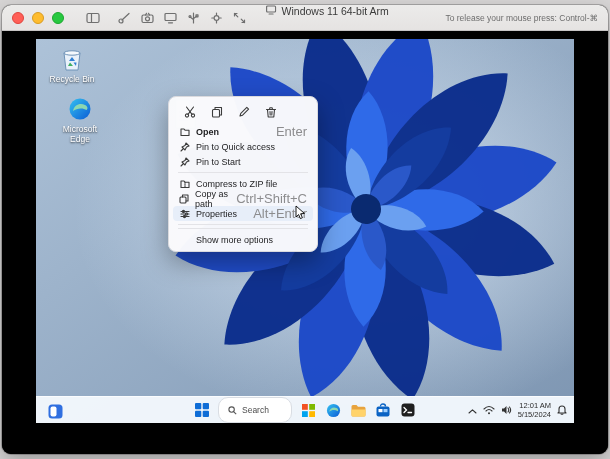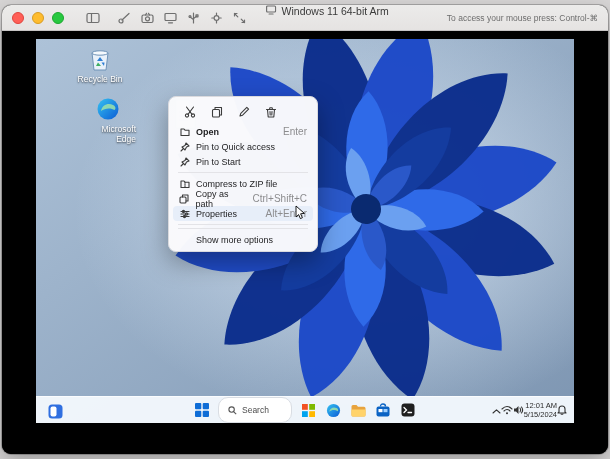--- a/index.html
+++ b/index.html
@@ -29,47 +29,47 @@
 
   
   .vm-area { position:absolute; top:26px; left:0; right:0; bottom:0; background:#000;
              border-radius:0 0 9px 9px; overflow:hidden; }
   .screen { position:absolute; left:34px; top:8px; width:538px; height:384px;
             background:#8fa7c0; overflow:hidden; }
   .wallpaper { position:absolute; inset:0; width:100%; height:100%; }
 
   
   .dicon { position:absolute; width:56px; display:flex; flex-direction:column; align-items:center; gap:2px;
-           color:#fff; font-size:8.5px; text-align:right; text-shadow:0 1px 2px rgba(0,0,0,.75); line-height:1.15;margin-left:28px; }
+           color:#fff; font-size:8.5px; text-align:center; text-shadow:0 1px 2px rgba(0,0,0,.75); line-height:1.15; }
   .dicon .img { width:28px; height:28px; display:flex; align-items:center; justify-content:center; }
   .file-ic { position:absolute; left:136px; top:60px; width:26px; height:30px; z-index:1; }
 
   
   .ctx { position:absolute; left:132px; top:57px; width:150px; z-index:5;
          background:rgba(250,250,252,.98); border:1px solid #dadade; border-radius:8px;
          box-shadow:0 10px 26px rgba(0,0,0,.34); padding:4px; }
   .qa { display:flex; align-items:center; gap:13px; padding:4px 10px 5px 10px; }
   .qa .qbtn { width:14px; height:14px; display:flex; align-items:center; justify-content:center; border-radius:3px; }
   .qa svg { width:12px; height:12px; stroke:#3c3c3c; fill:none; stroke-width:1.1; stroke-linecap:round; stroke-linejoin:round; }
   .mi { display:flex; align-items:center; height:15px; padding:0 6px; border-radius:4px; gap:6px;
         font-size:9px; color:#1d1d1f; }
   .mi.hl { background:#e7eef9; }
   .mi .ic { width:11px; height:11px; display:flex; align-items:center; justify-content:center; }
   .mi .ic svg { width:10px; height:10px; stroke:#3c3c3c; fill:none; stroke-width:1.1; stroke-linecap:round; stroke-linejoin:round; }
   .mi .lab.bold { font-weight:700; }
-  .mi .sc { margin-left:auto; font-size:10px; color:#8c8c8e; }
+  .mi .sc { margin-left:auto; font-size:13px; color:#8c8c8e; }
   .sep { height:1px; background:#e3e3e7; margin:3px 5px; }
 
   
   .taskbar { position:absolute; left:0; right:0; bottom:0; height:27px;
              background:rgba(242,247,252,.97); border-top:0.5px solid rgba(255,255,255,.7); z-index:4; }
   .tb-left { position:absolute; left:10px; top:5px; }
   .tb-center { position:absolute; left:50%; top:0; height:100%; transform:translateX(-50%);
                display:flex; align-items:center; gap:7px; }
-  .tb-right { position:absolute; right:7px; top:0; height:100%; display:flex; align-items:center; }
+  .tb-right { position:absolute; right:7px; top:0; height:100%; display:flex; align-items:center; gap:6px; }
   .tb-btn { width:18px; height:18px; display:flex; align-items:center; justify-content:center; border-radius:4px; }
   .search-pill { display:flex; align-items:center; gap:5px; height:18px; padding:12px 9px; width:74px;
                  background:#fff; border:1px solid #d9dde3; border-radius:10px; font-size:8.5px; color:#4c4c4c; }
   .tray-ic svg { stroke:#333; fill:none; stroke-width:1.1; stroke-linecap:round; stroke-linejoin:round; }
   .clock { font-size:7.5px; color:#2b2b2b; text-align:right; line-height:1.25; }
 
   .cursor { position:absolute; left:259px; top:166px; z-index:9; }
 </style>
 </head>
 <body>
@@ -138,21 +138,21 @@
     </div>
     <div class="title-wrap">
       <span class="ticon">
         <svg width="11" height="10" viewBox="0 0 11 10">
             <rect x="1" y="1" width="9" height="6" rx="1"></rect>
             <line x1="3.5" y1="9" x2="7.5" y2="9"></line>
           </svg>
       </span>
       <span>Windows 11 64-bit Arm</span>
     </div>
-    <div class="release-hint">To access your mouse press: Control-⌘</div>
+    <div class="release-hint">To release your mouse press: Control-⌘</div>
   </div>
 
   <div class="vm-area">
     <div class="screen">
 
       <svg class="wallpaper" viewBox="0 0 538 384" preserveAspectRatio="none">
         <defs>
           <linearGradient id="bgg" x1="0" y1="0" x2="1" y2="1">
             <stop offset="0" stop-color="#adc2d8"></stop>
               <stop offset="1" stop-color="#7e96b2"></stop>

